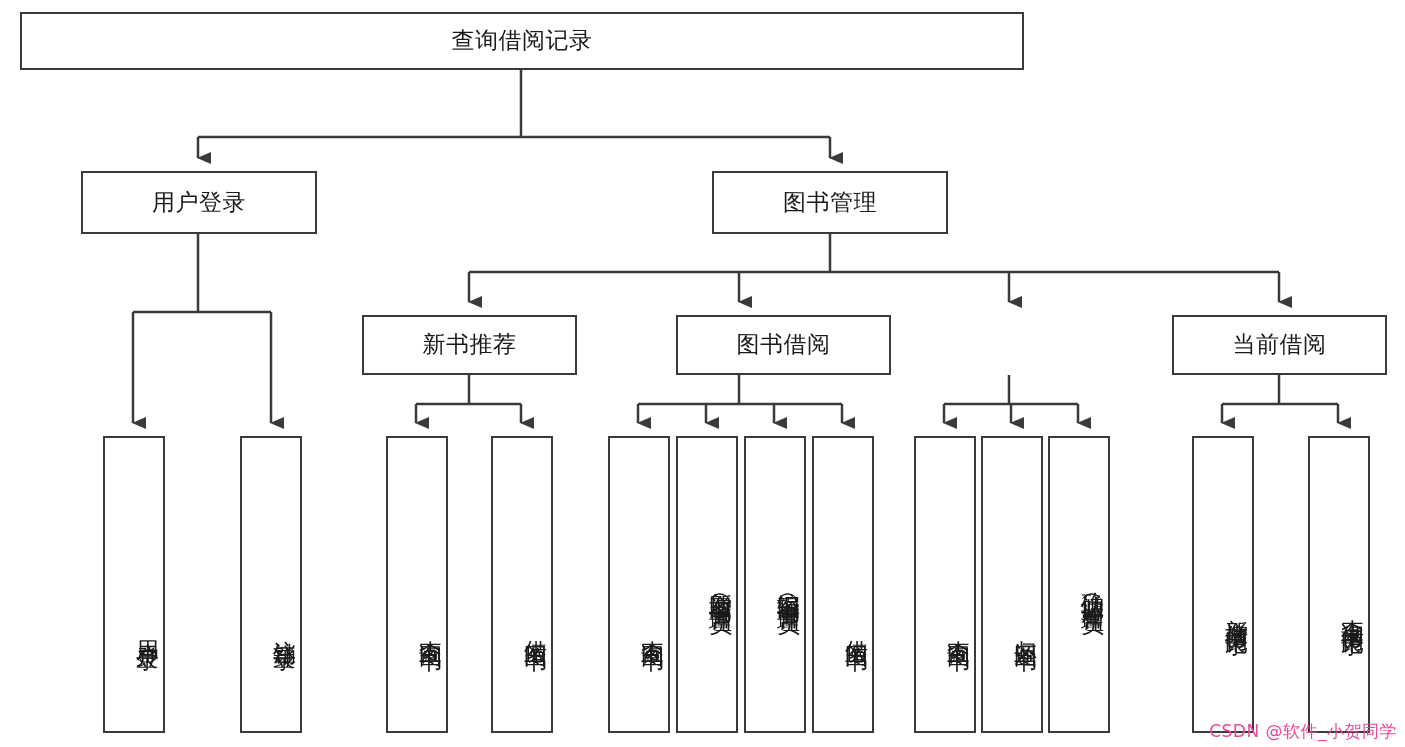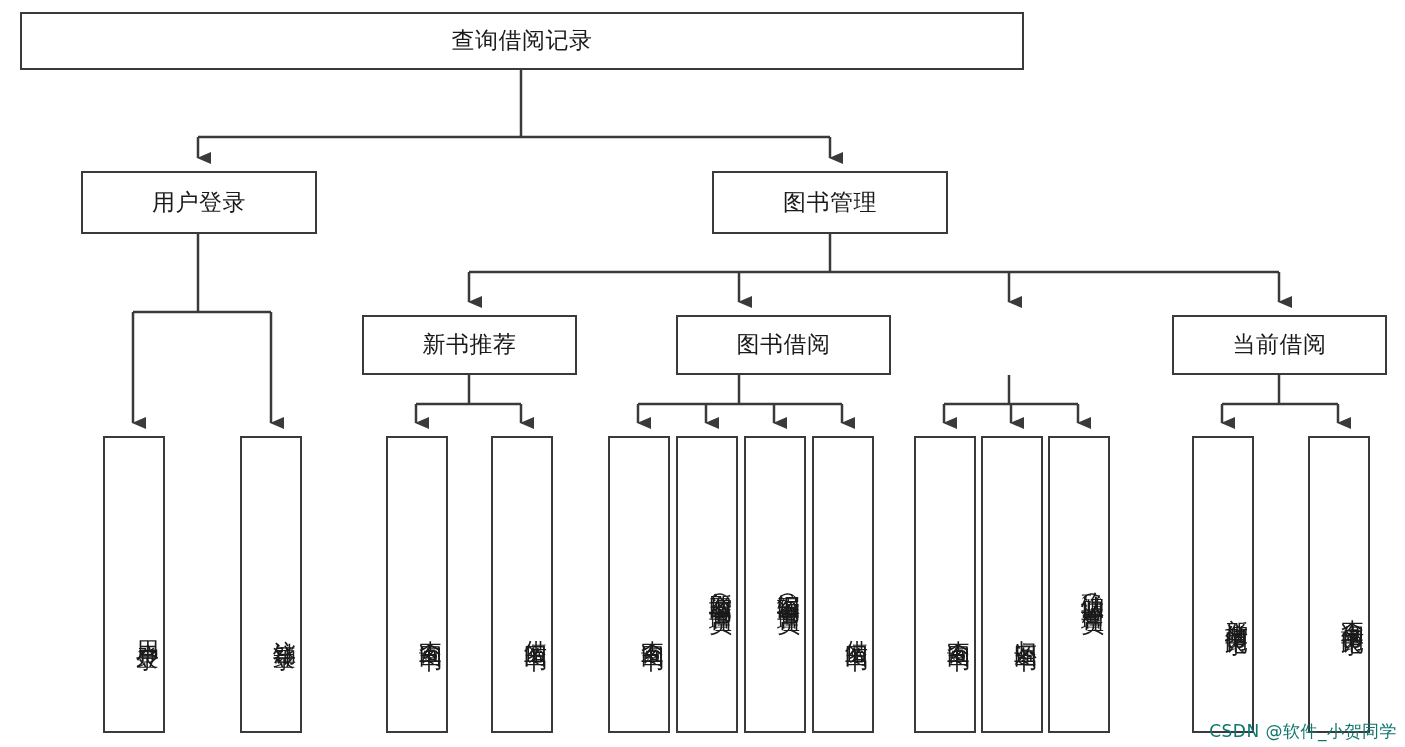--- a/index.html
+++ b/index.html
@@ -60,21 +60,21 @@
     top: 0;
     width: 1405px;
     height: 747px;
     pointer-events: none;
   }
   .watermark {
     position: absolute;
     right: 8px;
     bottom: 4px;
     font-size: 17px;
-    color: #0f766e;
+    color: #ec4899;
     white-space: nowrap;
     letter-spacing: 0.5px;
   }
 </style>
 </head>
 <body>
 
 <div id="diagram-root">
 
   <svg id="edges" viewBox="0 0 1405 747" width="1405" height="747">

